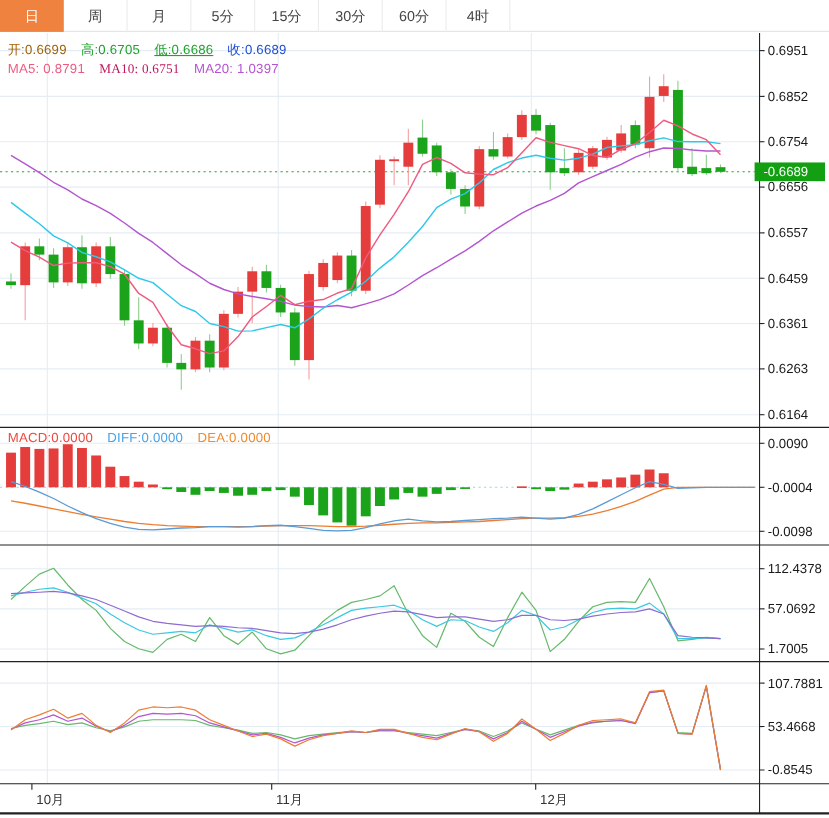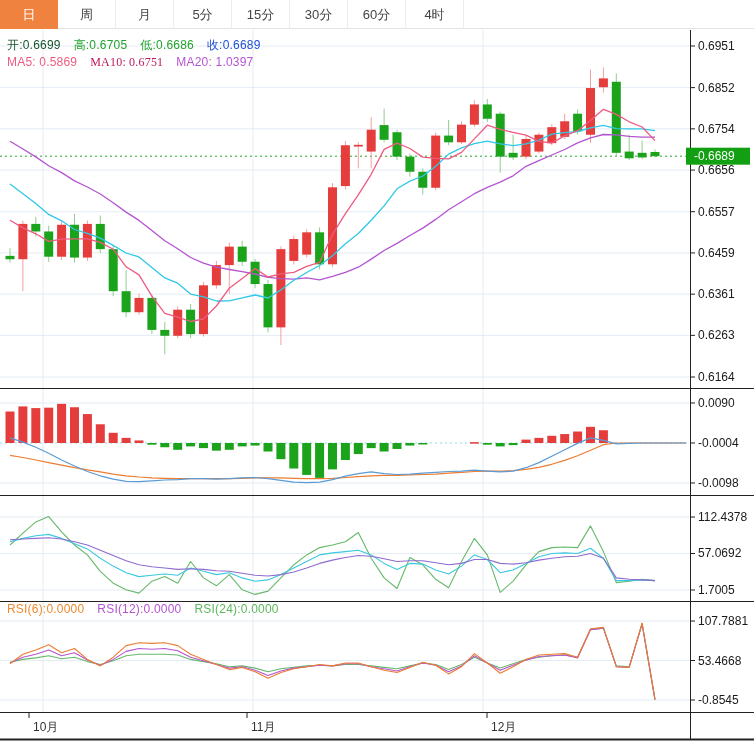--- a/index.html
+++ b/index.html
@@ -262,16 +262,16 @@
   <div class="toolbar" id="toolbar">
       <div class="tab active">日</div>
       <div class="tab">周</div>
       <div class="tab">月</div>
       <div class="tab">5分</div>
       <div class="tab">15分</div>
       <div class="tab">30分</div>
       <div class="tab">60分</div>
       <div class="tab">4时</div>
     </div>
-  <div class="legend" id="legend-ohlc" style="left:7px;top:37px;"><span style="color: #14532d;">开:0.6699</span><span style="color: rgb(31, 163, 43); text-align: center;">高:0.6705</span><span style="color: rgb(31, 163, 43);">低:0.6686</span><span style="color: #1d4ed8;">收:0.6689</span></div>
-  <div class="legend" id="legend-ma" style="left:7px;top:55px;"><span style="color: rgb(238, 91, 128);">MA5: 0.5869</span><span style="color: #be185d; font-family: Liberation Serif, serif;">MA10: 0.6751</span><span style="color: rgb(180, 85, 208);">MA20: 1.0397</span></div>
-  <div class="legend" id="legend-rsi" style="left:7px;top:602px;"><span style="color: rgb(240, 138, 46);">RSI(6):0.0000</span><span style="color: rgb(180, 85, 208);">RSI(12):0.0000</span><span style="color: rgb(92, 184, 92);">RSI(24):0.0000</span></div>
+  <div class="legend" id="legend-ohlc" style="left:7px;top:37px;"><span style="color: #a16207;">开:0.6699</span><span style="color: rgb(31, 163, 43); text-align: center;">高:0.6705</span><span style="color: rgb(31, 163, 43); text-decoration: underline;">低:0.6686</span><span style="color: #1d4ed8;">收:0.6689</span></div>
+  <div class="legend" id="legend-ma" style="left:7px;top:55px;"><span style="color: rgb(238, 91, 128);">MA5: 0.8791</span><span style="color: #be185d; font-family: Liberation Serif, serif;">MA10: 0.6751</span><span style="color: rgb(180, 85, 208);">MA20: 1.0397</span></div>
+  <div class="legend" id="legend-macd" style="left:7px;top:391px;"><span style="color: rgb(240, 72, 62);">MACD:0.0000</span><span style="color: rgb(74, 163, 232);">DIFF:0.0000</span><span style="color: rgb(240, 138, 46);">DEA:0.0000</span></div>
 </div>
 
 </body></html>

